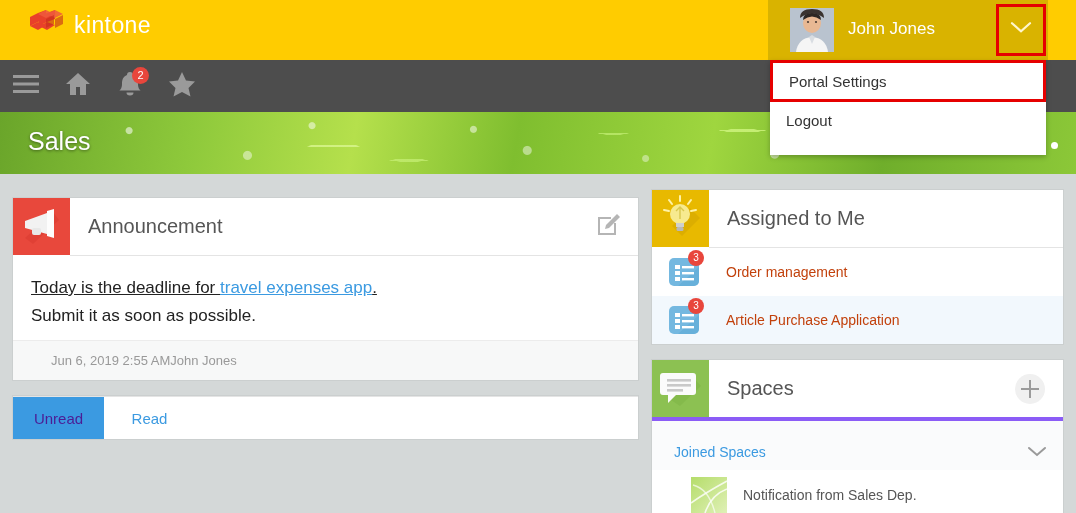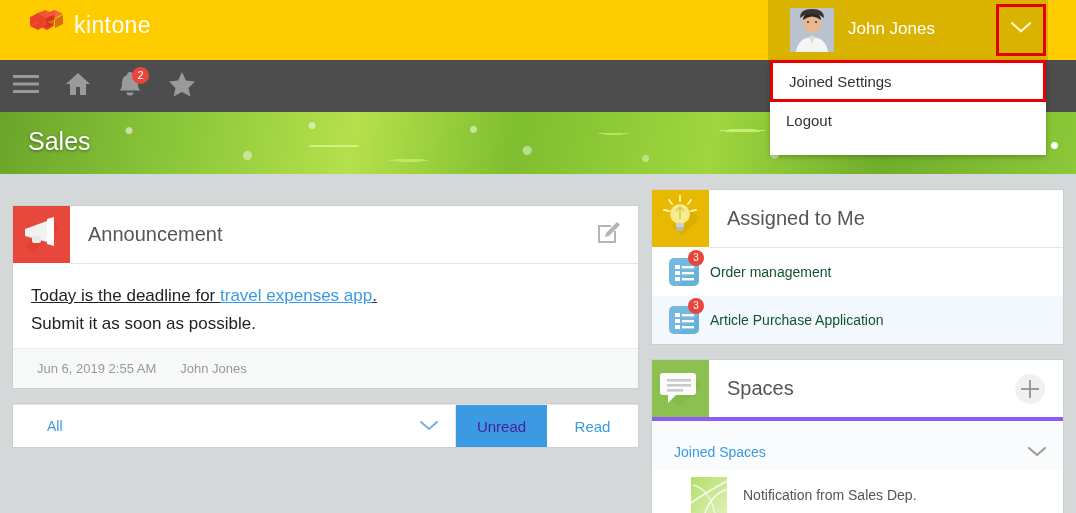--- a/index.html
+++ b/index.html
@@ -55,53 +55,53 @@
        radial-gradient(circle at 96% 30%, rgba(255,255,255,.4) 0 3px, transparent 4px),
        linear-gradient(100deg,#6aa52a 0%,#8ec93b 18%,#b5e04c 33%,#7fbe2f 48%,#9fd63f 66%,#6fae2b 82%,#8cc838 100%);
   }
   .banner-title{position:absolute;left:28px;top:15px;color:#ffffff;font-size:25px;
                 text-shadow:0 1px 3px rgba(0,0,0,.45);}
   .banner-dots{position:absolute;right:18px;top:30px;display:flex;gap:6px;}
   .banner-dots i{width:7px;height:7px;border-radius:50%;background:#fff;display:block;}
 
   
   .content{position:absolute;left:0;top:174px;width:1076px;height:339px;background:#d4d8d8;}
-  .col-left{position:absolute;left:13px;top:32px;width:625px;}
+  .col-left{position:absolute;left:13px;top:24px;width:625px;}
   .col-right{position:absolute;left:652px;top:16px;width:411px;}
 
   .card{background:#ffffff;margin-bottom:16px;box-shadow:0 0 0 1px rgba(0,0,0,.04);}
   .card-head{position:relative;height:57px;display:flex;align-items:center;}
   .tile{width:57px;height:57px;flex:0 0 57px;position:relative;overflow:hidden;}
   .tile.red{background:#e8483c;}
   .tile.yellow{background:#e8b900;}
   .tile.green{background:#8cc152;}
   .tile.green2{background:#8cc152;}
   .card-title{margin-left:18px;font-size:20px;color:#555;}
   .head-action{position:absolute;right:18px;top:50%;transform:translateY(-50%);}
   .head-sep{height:1px;background:#e4e4e4;margin-left:57px;}
 
   .ann-body{padding:22px 34px 14px 18px;}
   .ann-line1{font-size:17px;color:#222;text-decoration:underline;margin-bottom:8px;}
   .ann-line1 a{color:#3b9ae1;text-decoration:underline;}
   .ann-line2{font-size:17px;color:#222;}
-  .ann-foot{background:#f7f8f8;border-top:1px solid #ececec;padding:12px 24px;display:flex;gap:24px;}
+  .ann-foot{background:#f7f8f8;border-top:1px solid #ececec;padding:12px 38px;display:flex;}
   .ann-foot span{font-size:13px;color:#999;}
 
   .notif-filter{display:flex;align-items:center;height:42px;border-top:1px solid #e4e4e4;}
   .nf-all{flex:1;display:flex;align-items:center;justify-content:space-between;
           padding:0 16px 0 34px;height:42px;border-right:1px solid #e4e4e4;}
   .nf-all .lbl{color:#3b9ae1;font-size:14px;}
   .nf-seg{display:flex;align-items:stretch;height:42px;}
   .seg{display:flex;align-items:center;justify-content:center;width:91px;font-size:15px;}
   .seg.active{background:#3b9ae1;color:#4c1d95;}
   .seg.inactive{color:#3b9ae1;}
 
   .row{display:flex;align-items:center;height:48px;padding-left:16px;}
   .row.alt{background:#f2f8fd;}
-  .row .row-label{margin-left:8px;font-size:14px;color:#14532d;}
+  .row .row-label{margin-left:24px;font-size:14px;color:#c2410c;}
   .app-icn{position:relative;width:34px;height:34px;flex:0 0 34px;}
   .app-badge{position:absolute;left:20px;top:-5px;min-width:16px;height:16px;border-radius:8px;
              background:#e8463c;color:#fff;font-size:10px;line-height:16px;text-align:center;padding:0 3px;box-sizing:border-box;}
   .joined{display:flex;align-items:center;justify-content:space-between;height:37px;
           padding:12px 16px 0 22px;border-top:4px solid #8b5cf6;background:#fafbfc;}
   .joined .lbl{color:#3b9ae1;font-size:14px;}
   .space-row{display:flex;align-items:center;height:50px;padding-left:39px;}
   .space-thumb{width:36px;height:36px;flex:0 0 36px;overflow:hidden;}
   .space-row .row-label{margin-left:16px;font-size:14px;color:#555;}
   .space-strip{height:10px;background:#f2f8fd;}
@@ -266,28 +266,20 @@
           <div class="ann-line2">Submit it as soon as possible.</div>
         </div>
         <div class="ann-foot">
           <span>Jun 6, 2019 2:55 AM</span>
           <span>John Jones</span>
         </div>
       </div>
 
       <div class="card">
         <div class="notif-filter">
-          <div class="nf-all">
-            <span class="lbl">All</span>
-            <span>
-              <svg width="20" height="11" viewBox="0 0 20 11">
-                  <path d="M2 2 L10 9 L18 2" stroke="#7aaed6" stroke-width="2" fill="none" stroke-linecap="round"></path>
-                </svg>
-            </span>
-          </div>
           <div class="nf-seg">
             <div class="seg active">Unread</div>
             <div class="seg inactive">Read</div>
           </div>
         </div>
       </div>
 
     </div>
 
     <div class="col-right">
@@ -403,18 +395,18 @@
           </span>
           <span class="row-label">Notification from Sales Dep.</span>
         </div>
         <div class="space-strip"></div>
       </div>
 
     </div>
   </div>
 
   <div class="dropdown">
-    <div class="dd-item hl">Joined Settings</div>
+    <div class="dd-item hl">Portal Settings</div>
     <div class="dd-item">Logout</div>
     <div class="dd-pad"></div>
   </div>
 
 </div>
 
 </body></html>

